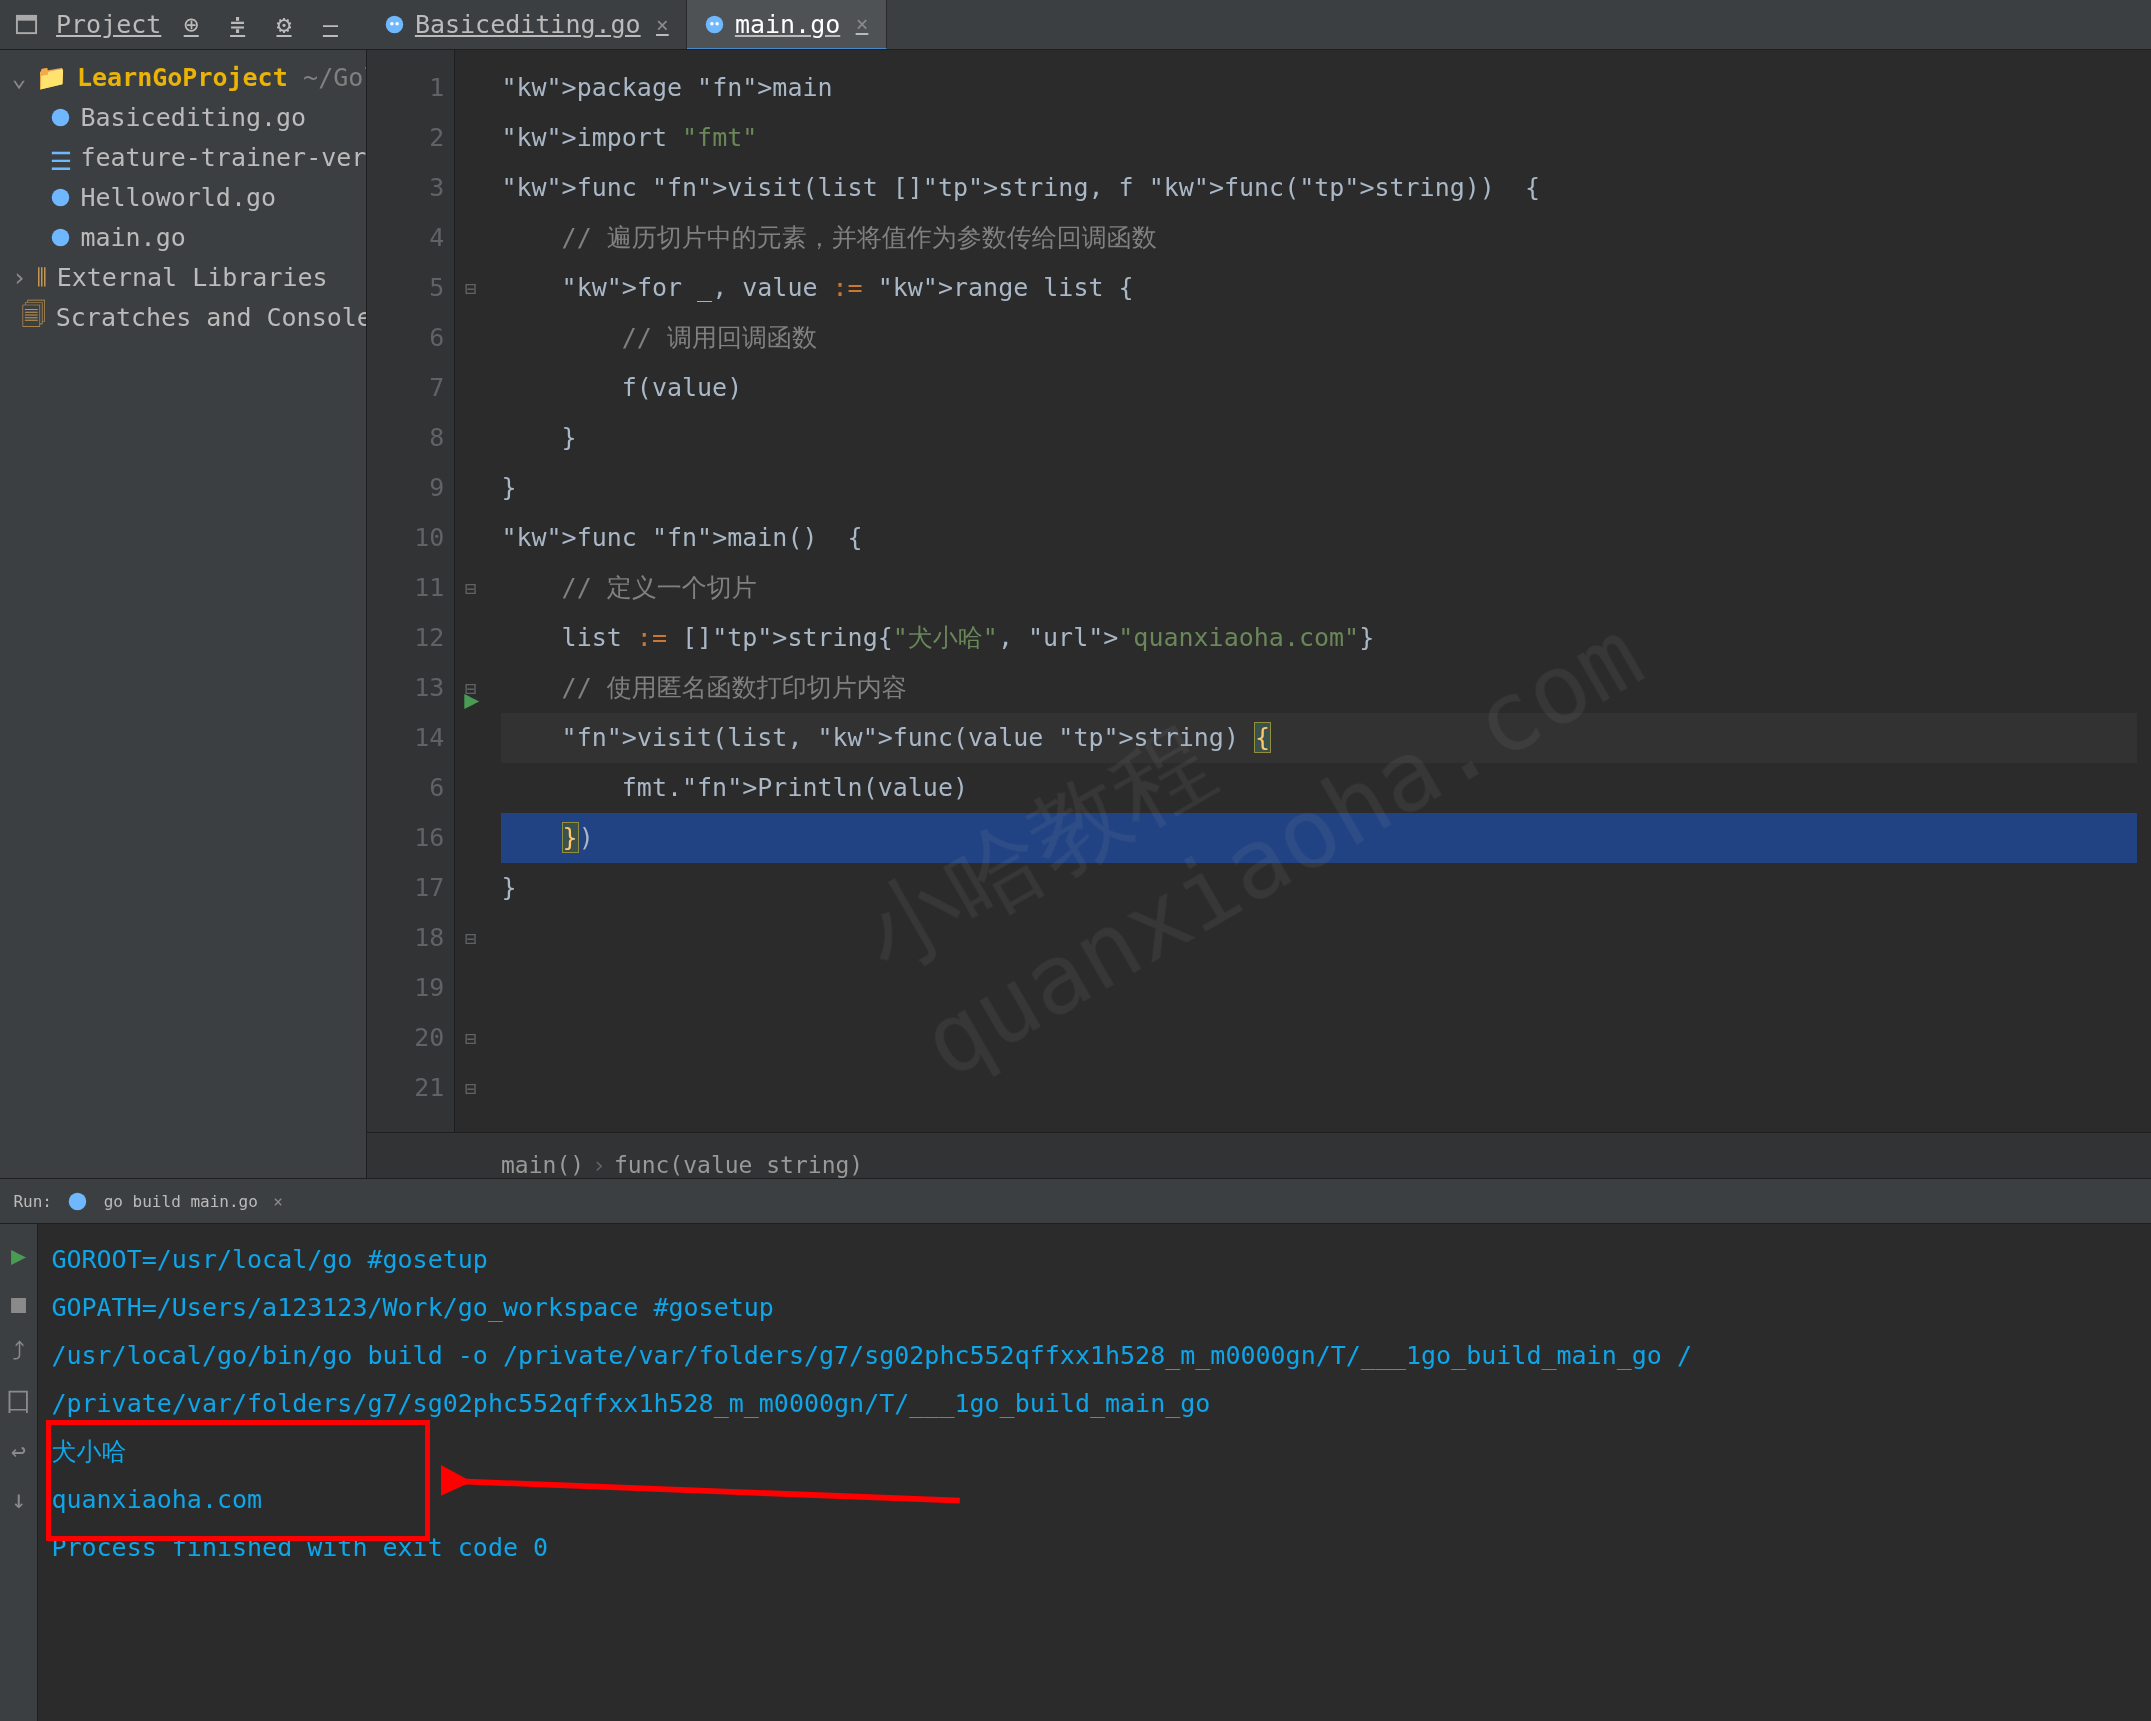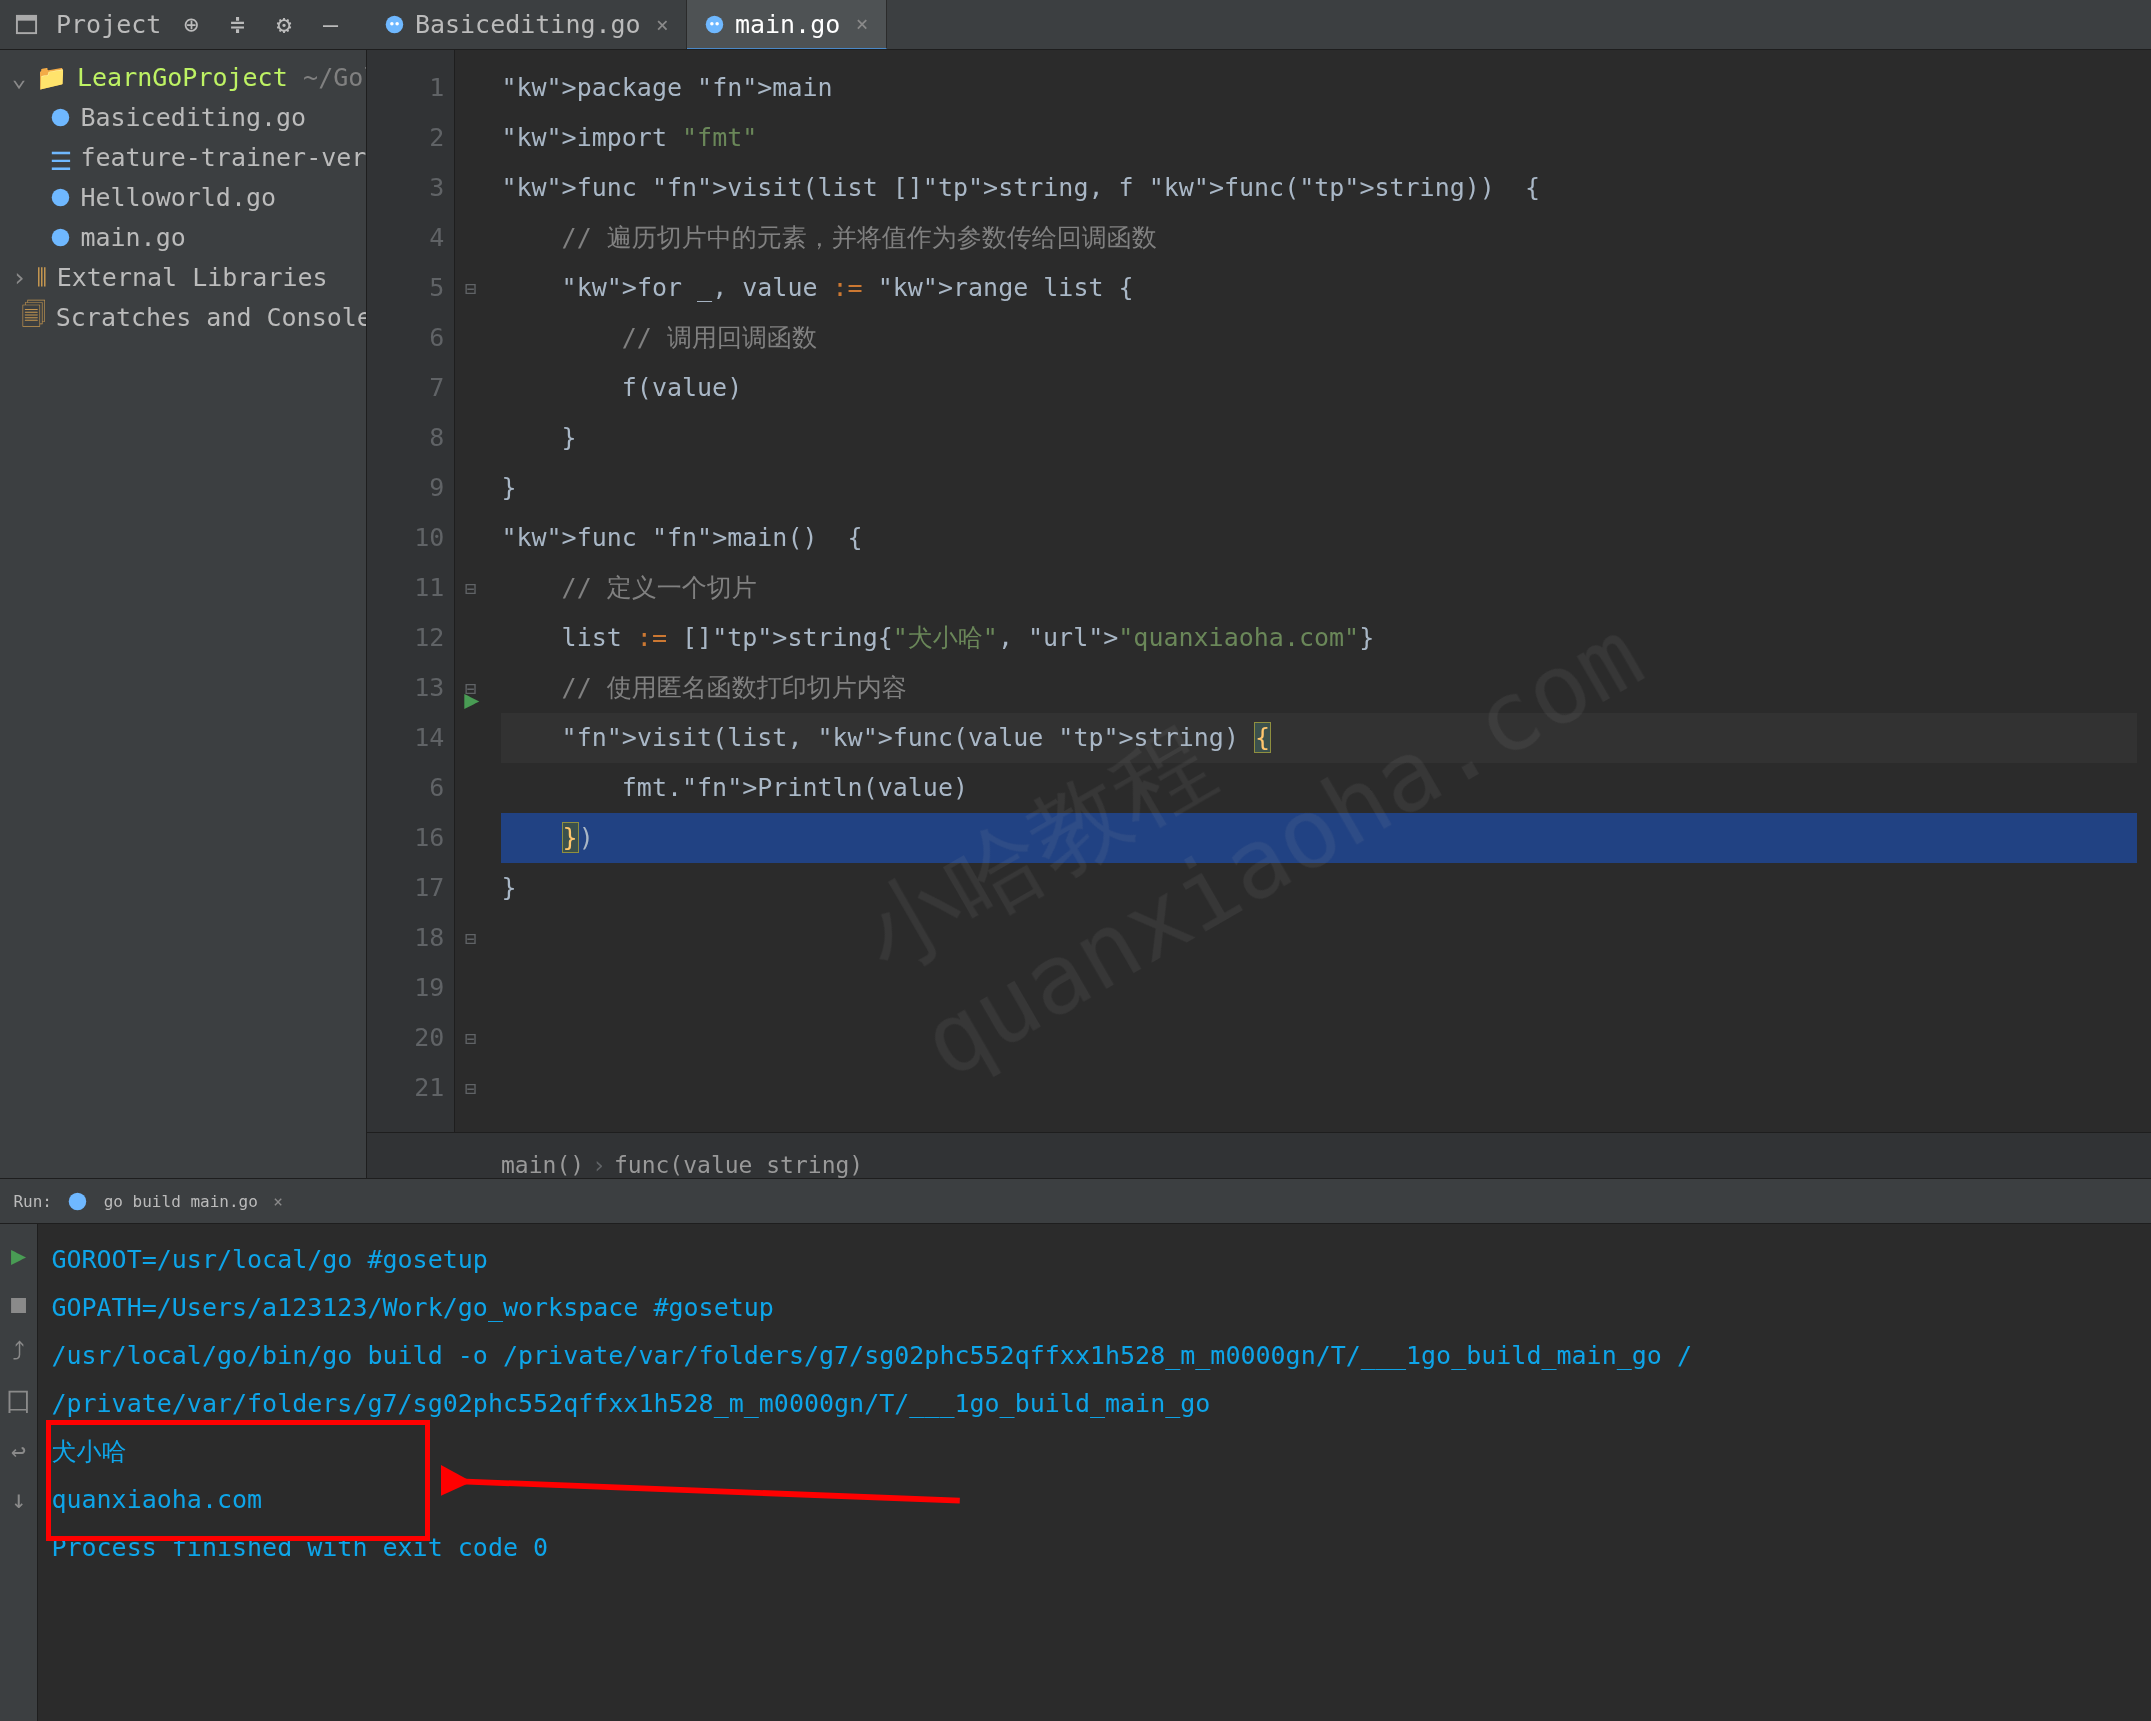--- a/index.html
+++ b/index.html
@@ -12,20 +12,21 @@
     color: #a9b7c6;
     overflow: hidden;
   }
   .top-bar {
     height: 50px;
     background: #3c3f41;
     border-bottom: 1px solid #1e1e1e;
     display: flex;
     align-items: center;
     color: #bbbbbb;
+    text-decoration: underline;
   }
   .toolbar-left {
     display: flex;
     align-items: center;
     gap: 13.4px;
     padding: 0 9.6px;
     width: 367px;
   }
   .toolbar-left .ic { width: 33px; height: 33px; display:flex;align-items:center;justify-content:center;color:#bbb;}
   .tabs {
@@ -59,21 +60,21 @@
     display:flex;
     align-items:center;
     height:40px;
     gap:9.6px;
     padding-left:5.8px;
     white-space: nowrap;
     color:#bbbbbb;
   }
   .tree-row .chev { width:15.4px; text-align:center; color:#8a8a8a;}
   .tree-row.indent1 { padding-left: 44px;}
-  .tree-row.root .name { font-weight: normal; color:#bef264;}
+  .tree-row.root .name { font-weight: bold; color:#eab308;}
   .tree-row .path { color:#808080; margin-left:5.8px;}
   .tree-row .goico, .tree-row .fileico { width:21px; height:21px; color:#6fb8ff; }
   .editor {
     flex:1;
     display:flex;
     flex-direction:column;
     background:#2b2b2b;
   }
   .code-area {
     flex:1;

